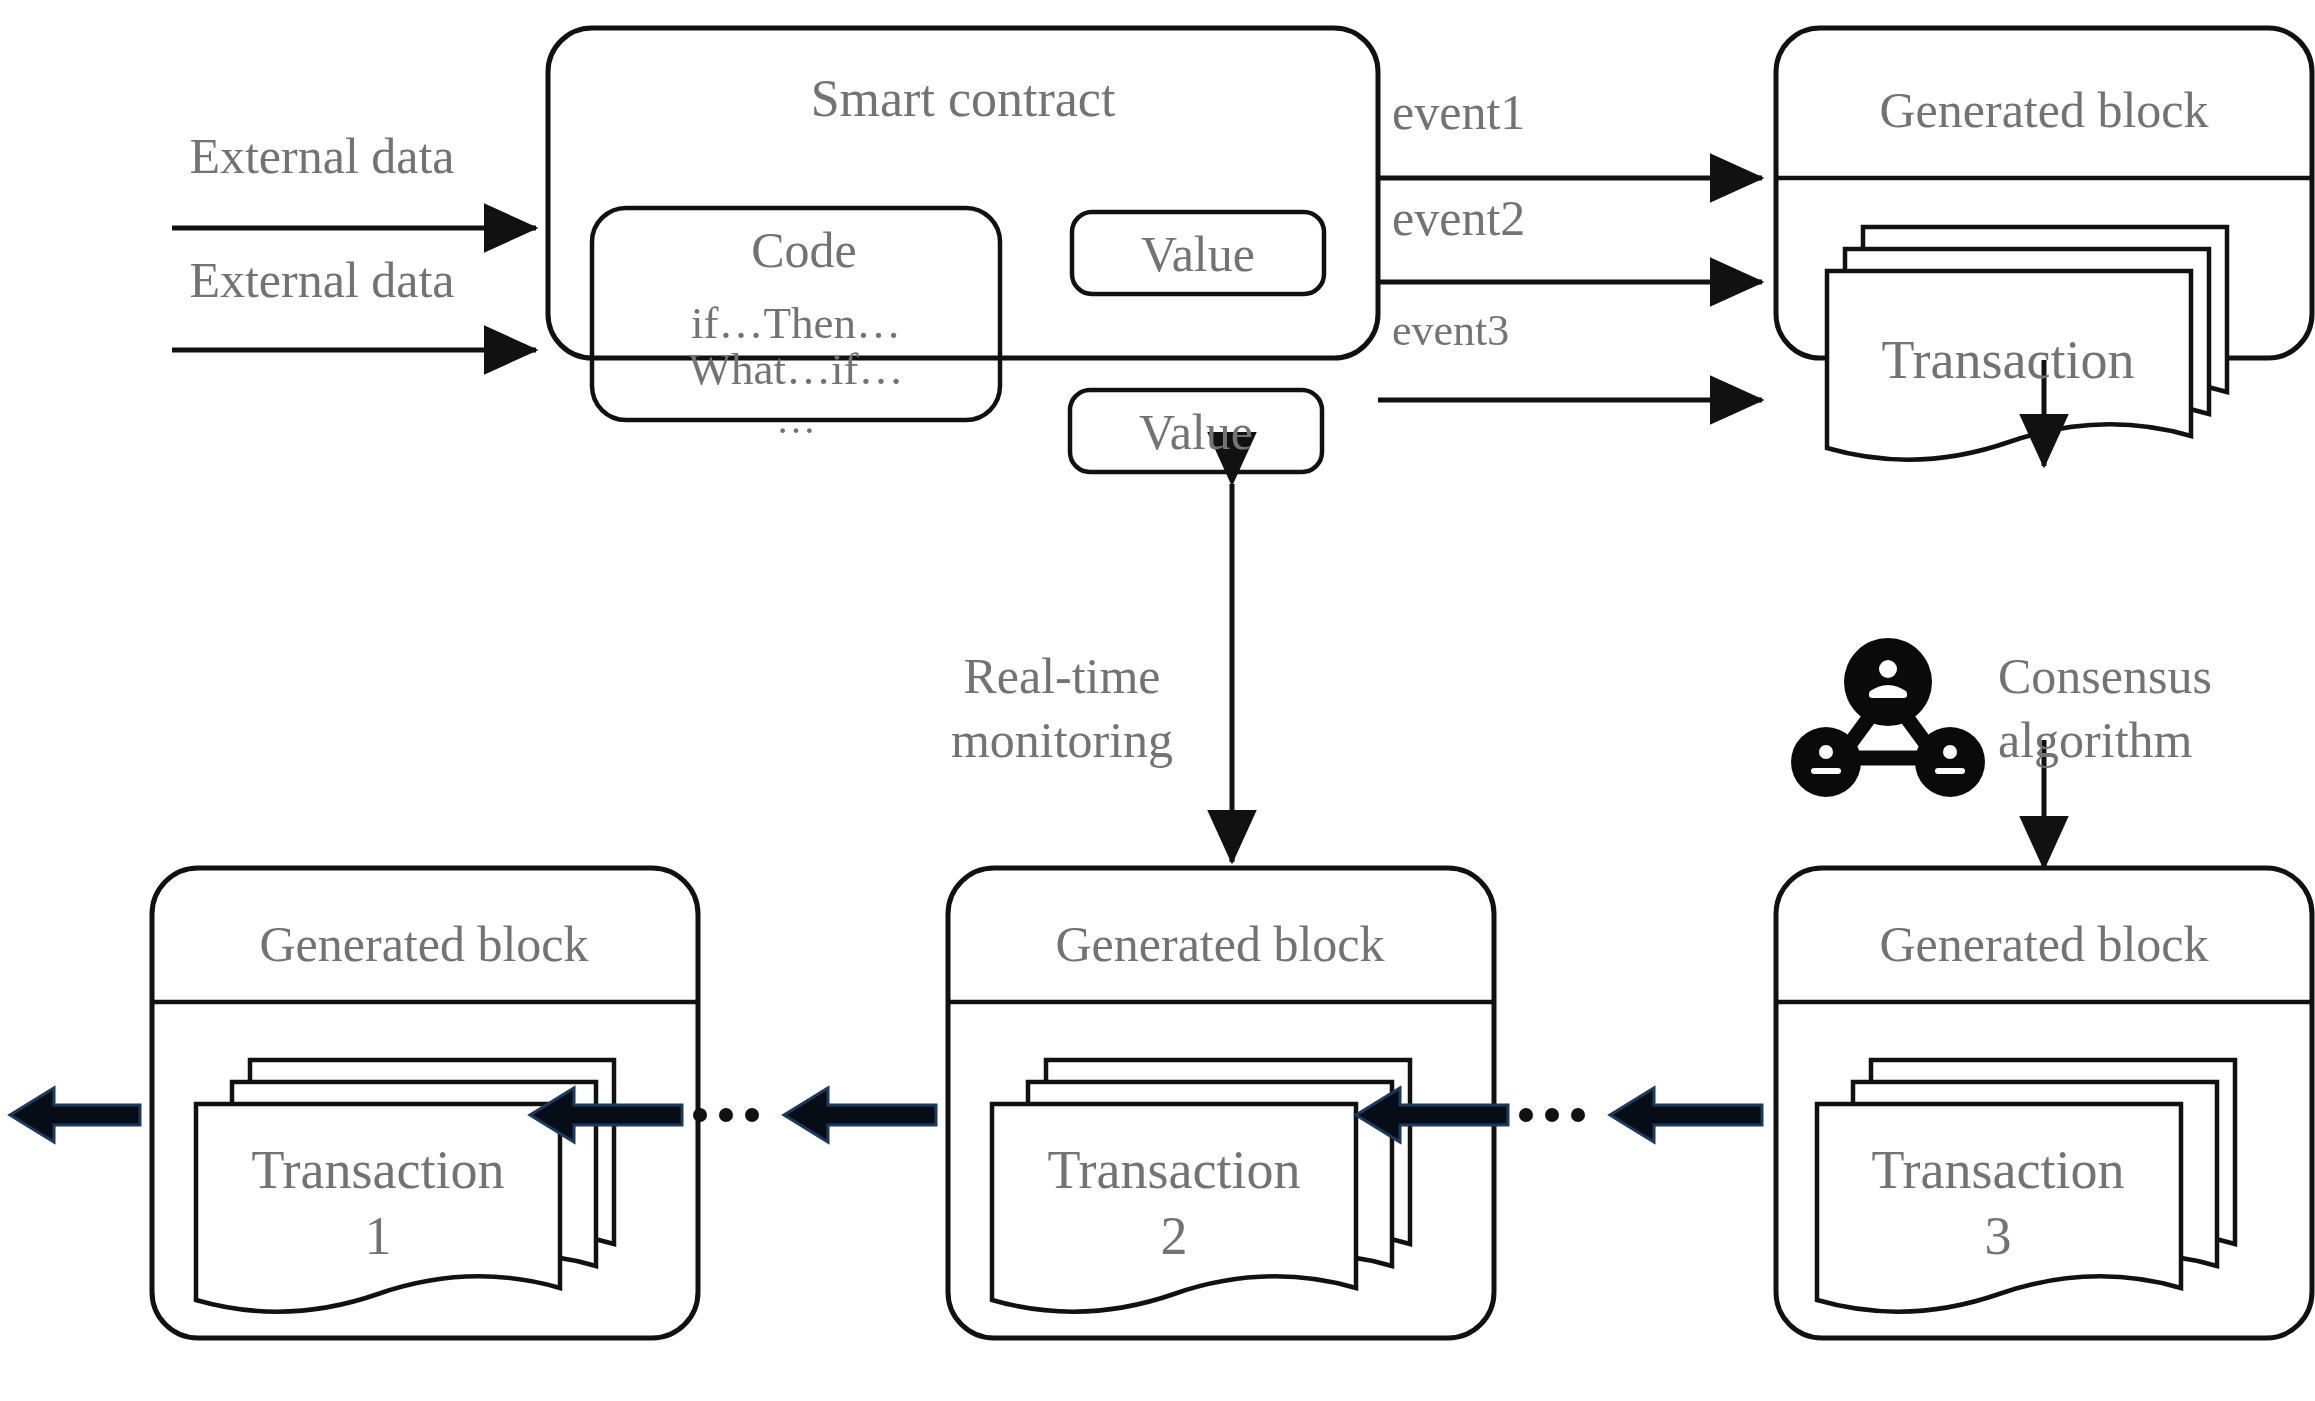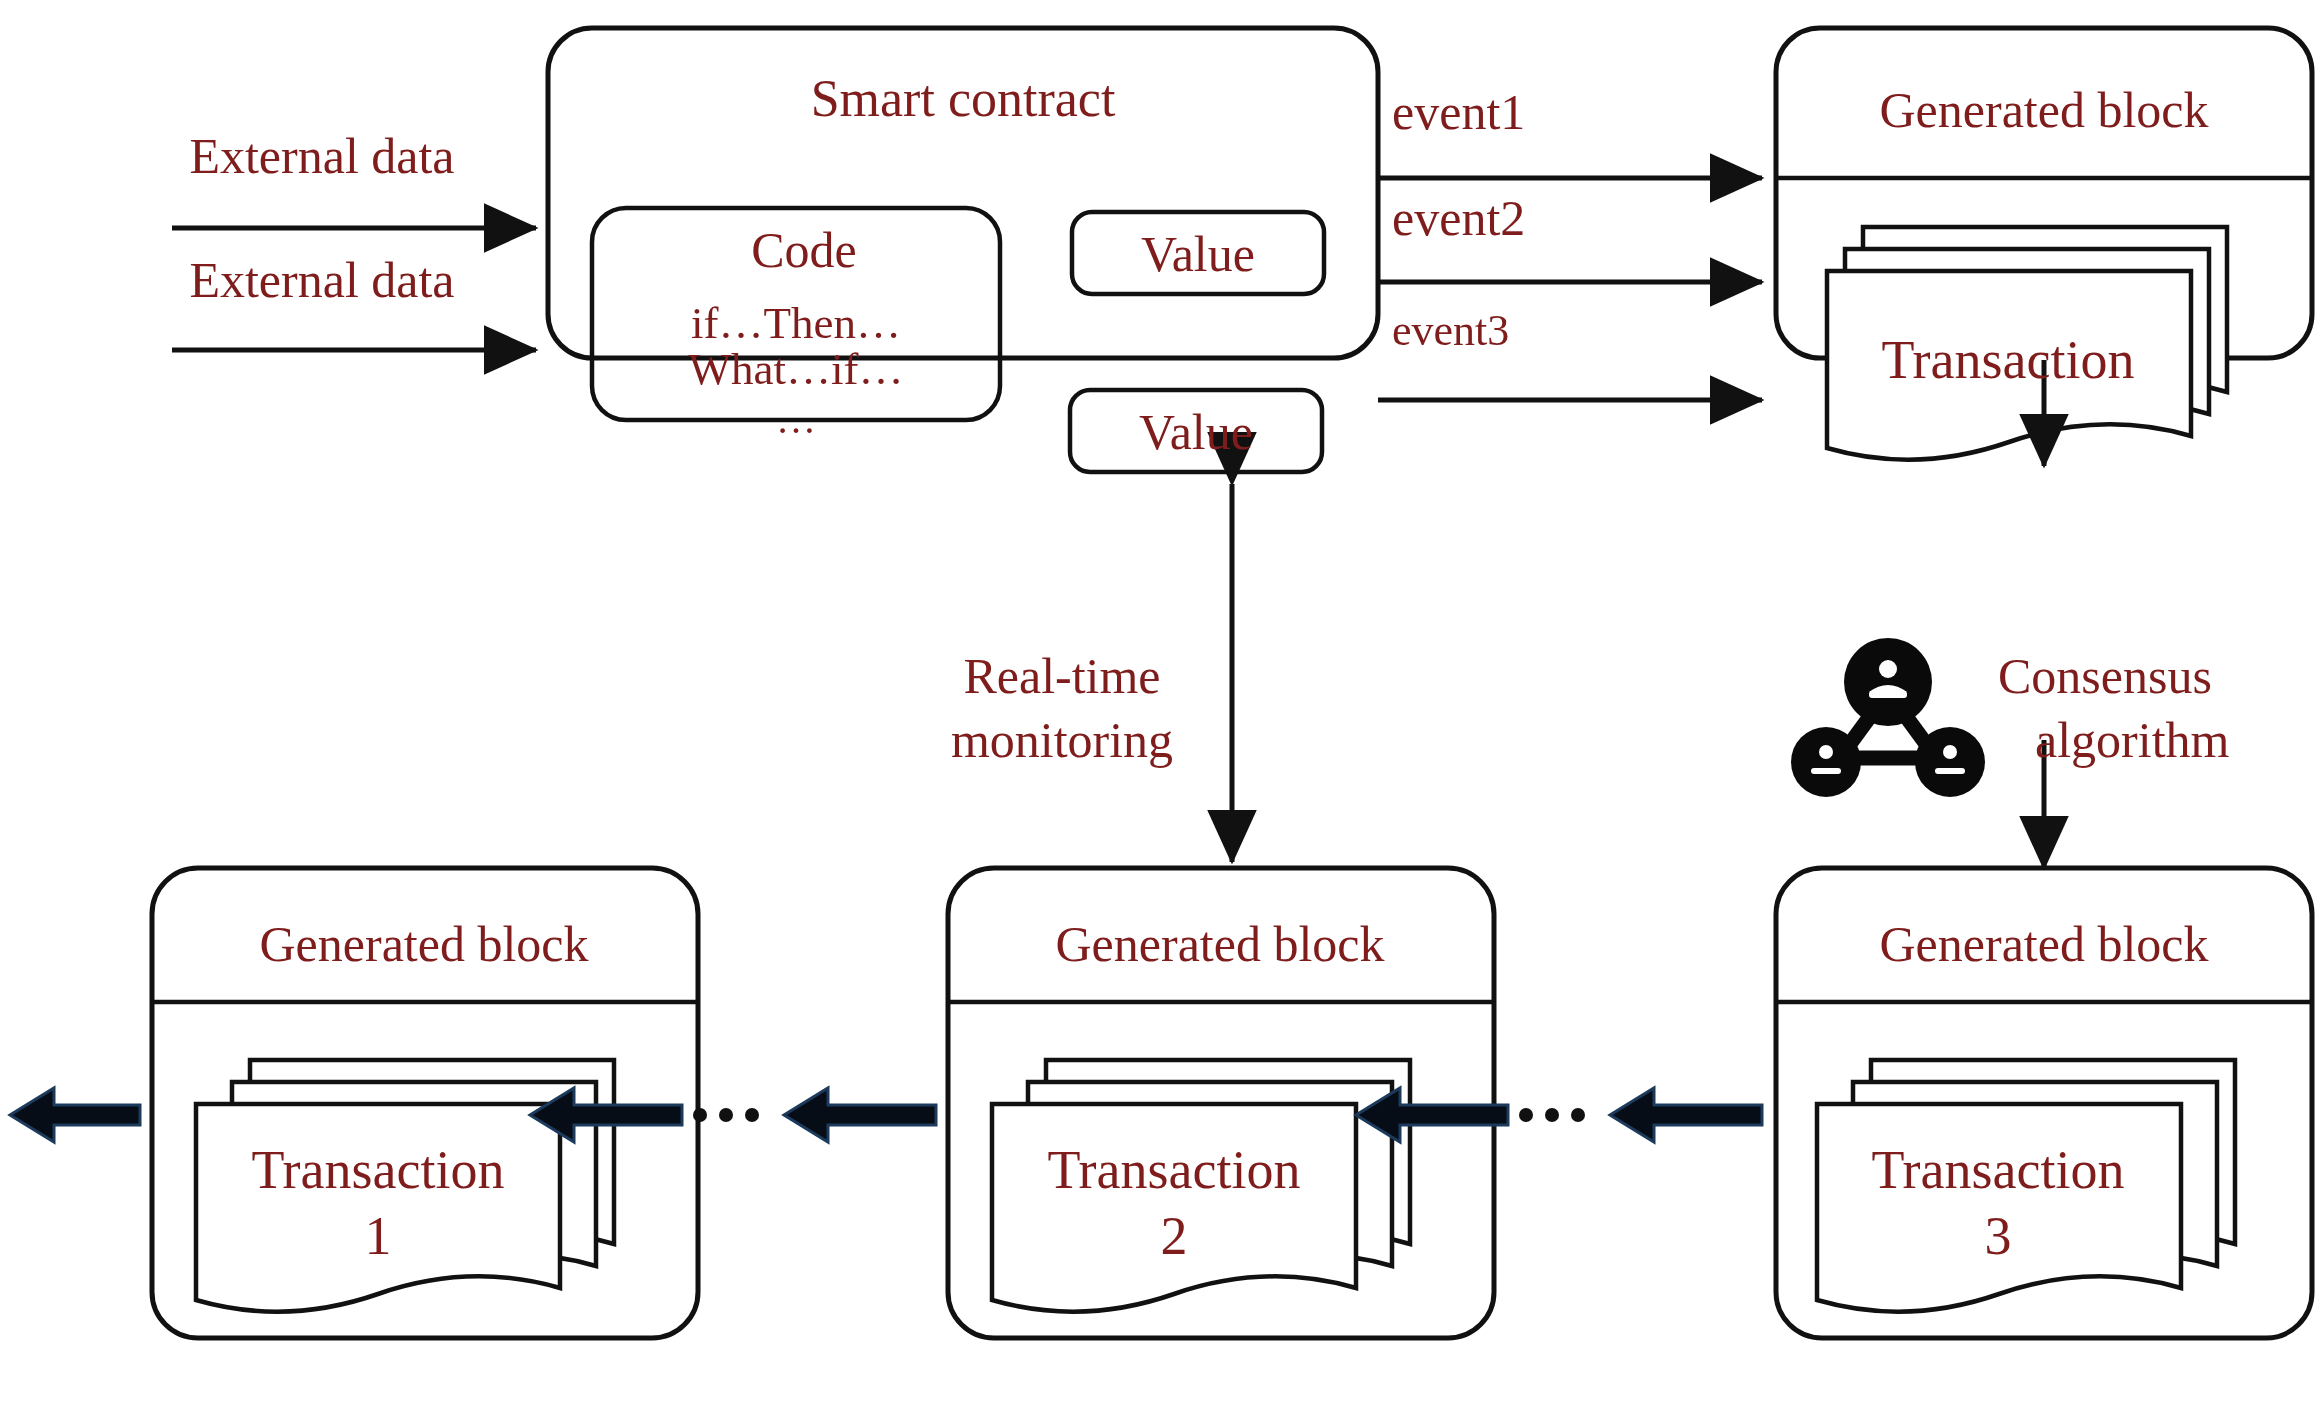--- a/index.html
+++ b/index.html
@@ -3,21 +3,21 @@
 <meta charset="utf-8">
 <style>
   html,body{margin:0;padding:0;background:#ffffff;}
   body{
     width:2315px;height:1401px;
     font-family:"Liberation Serif","DejaVu Serif",serif;
     color:#000;overflow:hidden;position:relative;
   }
   #stage{position:absolute;inset:0;width:2315px;height:1401px;}
   svg.diagram{position:absolute;top:0;left:0;width:2315px;height:1401px;}
-  .lbl{position:absolute;white-space:pre;line-height:1.12;color:#7f1d1d;}
+  .lbl{position:absolute;white-space:pre;line-height:1.12;color:#737373;}
   .c{transform:translateX(-50%);text-align:center;}
 </style>
 </head>
 <body>
 
 <div id="stage">
 
   <svg class="diagram" viewBox="0 0 2315 1401">
     <defs>
       <marker id="ah" markerWidth="12" markerHeight="12" refX="10.5" refY="5" orient="auto" markerUnits="strokeWidth">
@@ -186,21 +186,21 @@
   <div class="lbl" style="left:1392px;top:190px;font-size:50px;">event2</div>
   <div class="lbl" style="left:1392px;top:306px;font-size:44px;">event3</div>
 
   <div class="lbl c" style="left:2044px;top:82px;font-size:50px;">Generated block</div>
   <div class="lbl c" style="left:2008px;top:330px;font-size:54px;">Transaction</div>
 
   <div class="lbl c" style="left:1062px;top:648px;font-size:50px;">Real-time</div>
   <div class="lbl c" style="left:1062px;top:712px;font-size:50px;">monitoring</div>
 
   <div class="lbl" style="left:1998px;top:648px;font-size:50px;">Consensus</div>
-  <div class="lbl" style="left:1998px;top:712px;font-size:50px;margin-left:37px;">algorithm</div>
+  <div class="lbl" style="left:1998px;top:712px;font-size:50px;">algorithm</div>
 
   <div class="lbl c" style="left:2044px;top:916px;font-size:50px;">Generated block</div>
   <div class="lbl c" style="left:1998px;top:1140px;font-size:54px;">Transaction</div>
   <div class="lbl c" style="left:1998px;top:1206px;font-size:54px;">3</div>
 
   <div class="lbl c" style="left:1220px;top:916px;font-size:50px;">Generated block</div>
   <div class="lbl c" style="left:1174px;top:1140px;font-size:54px;">Transaction</div>
   <div class="lbl c" style="left:1174px;top:1206px;font-size:54px;">2</div>
 
   <div class="lbl c" style="left:424px;top:916px;font-size:50px;">Generated block</div>

